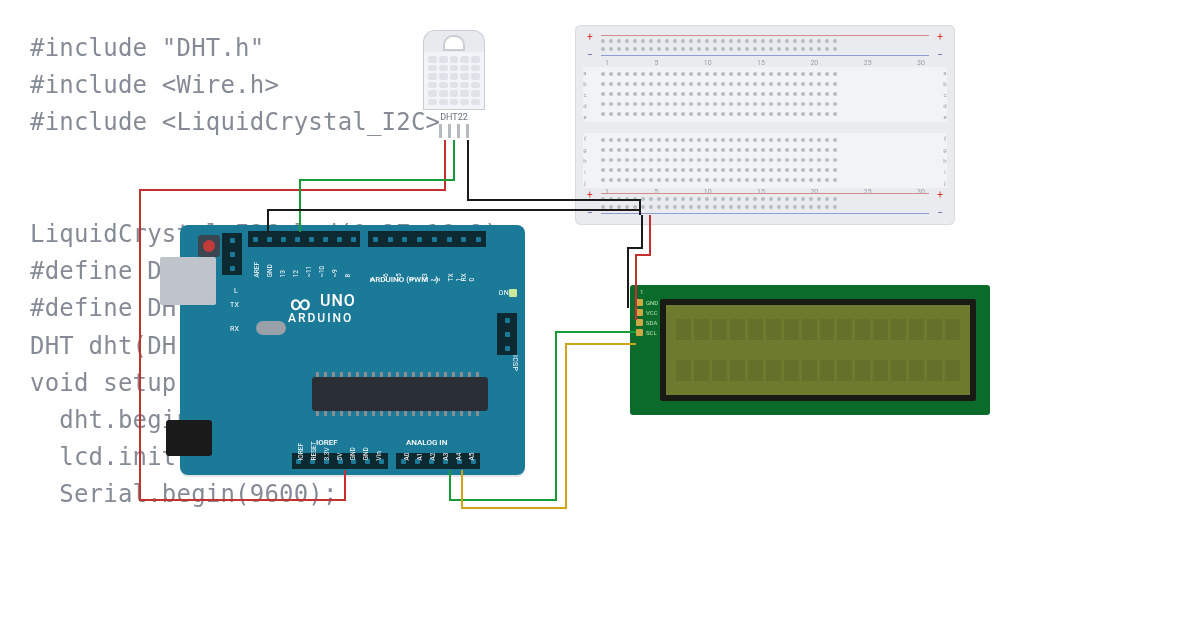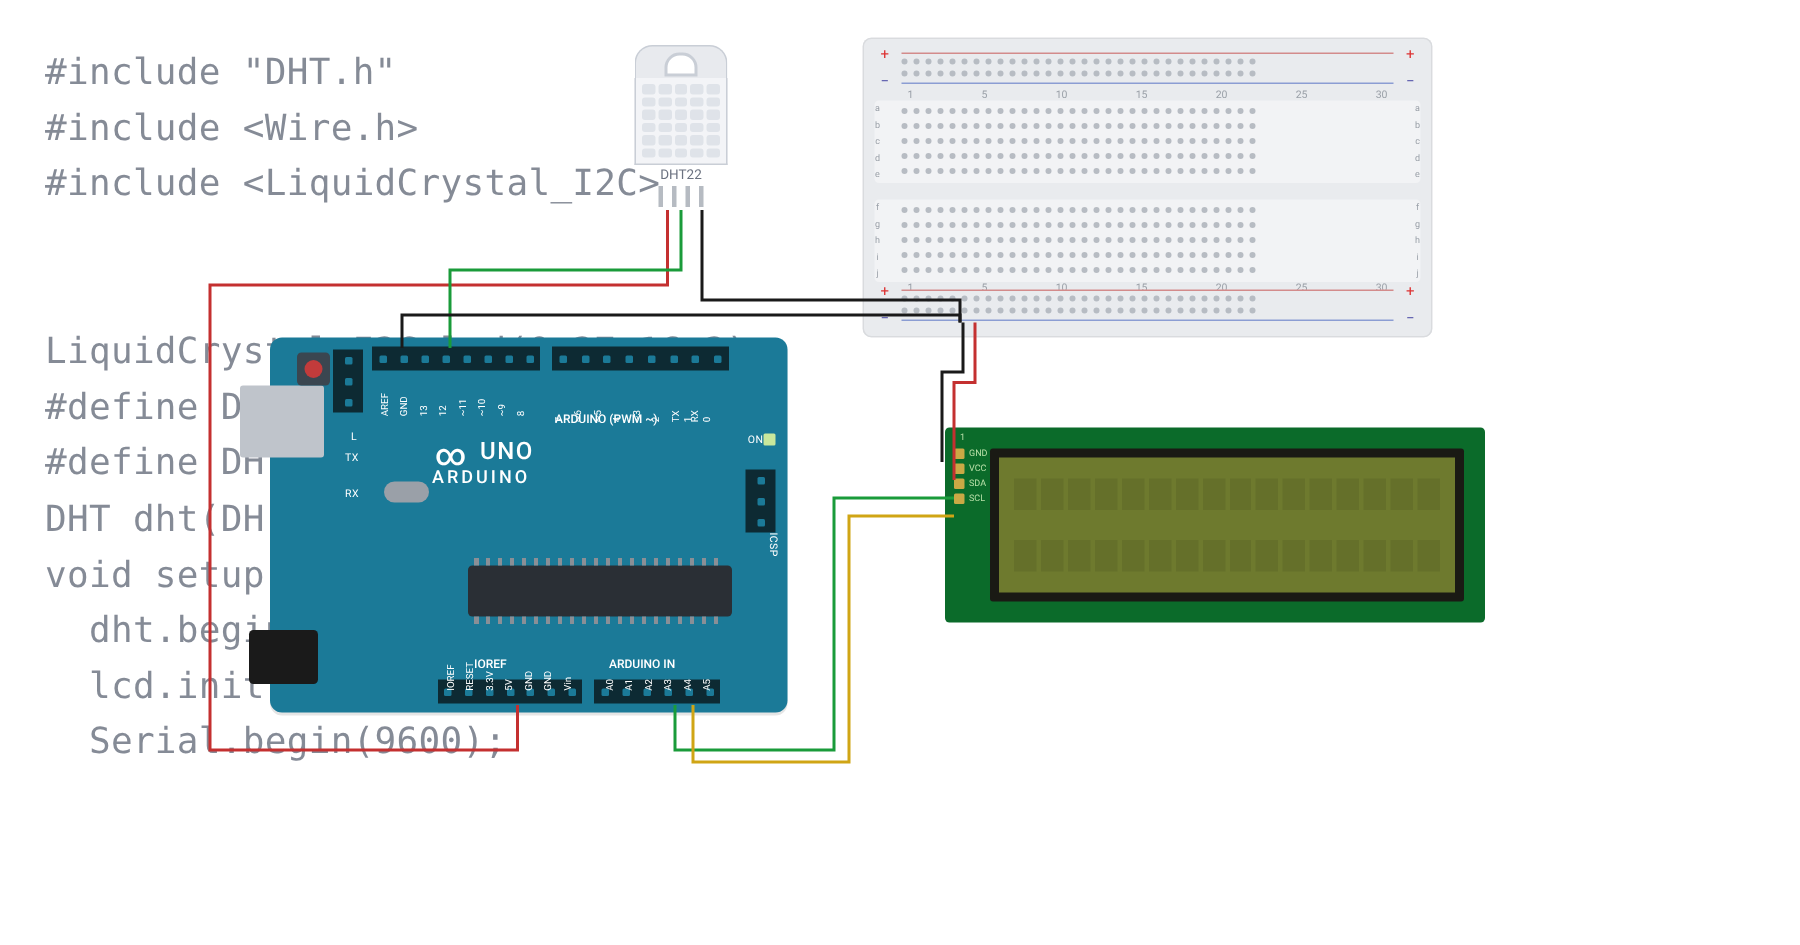--- a/index.html
+++ b/index.html
@@ -751,21 +751,21 @@
       <span>A0</span>
         <span>A1</span>
         <span>A2</span>
         <span>A3</span>
         <span>A4</span>
         <span>A5</span>
     </div>
 
     <div class="ard-section" style="left:190px; top:50px">ARDUINO (PWM ~)</div>
     <div class="ard-section" style="left:136px; bottom:28px">IOREF</div>
-    <div class="ard-section" style="left:226px; bottom:28px">ARDUINO IN</div>
+    <div class="ard-section" style="left:226px; bottom:28px">ANALOG IN</div>
 
     <div class="ard-brand" style="left:110px; top:66px; font-size:20px;">∞</div>
     <div class="ard-brand" style="left:140px; top:66px; font-size:16px; letter-spacing:1px">UNO</div>
     <div class="ard-brand" style="left:108px; top:86px; font-size:12px; letter-spacing:2px">ARDUINO</div>
 
     <div class="ard-label" style="right:16px; top:64px">ON</div>
     <div class="ard-led" style="right:8px; top:64px"></div>
     <div class="ard-label" style="left:54px; top:62px">L</div>
     <div class="ard-label" style="left:50px; top:76px">TX</div>
     <div class="ard-label" style="left:50px; top:100px">RX</div>

